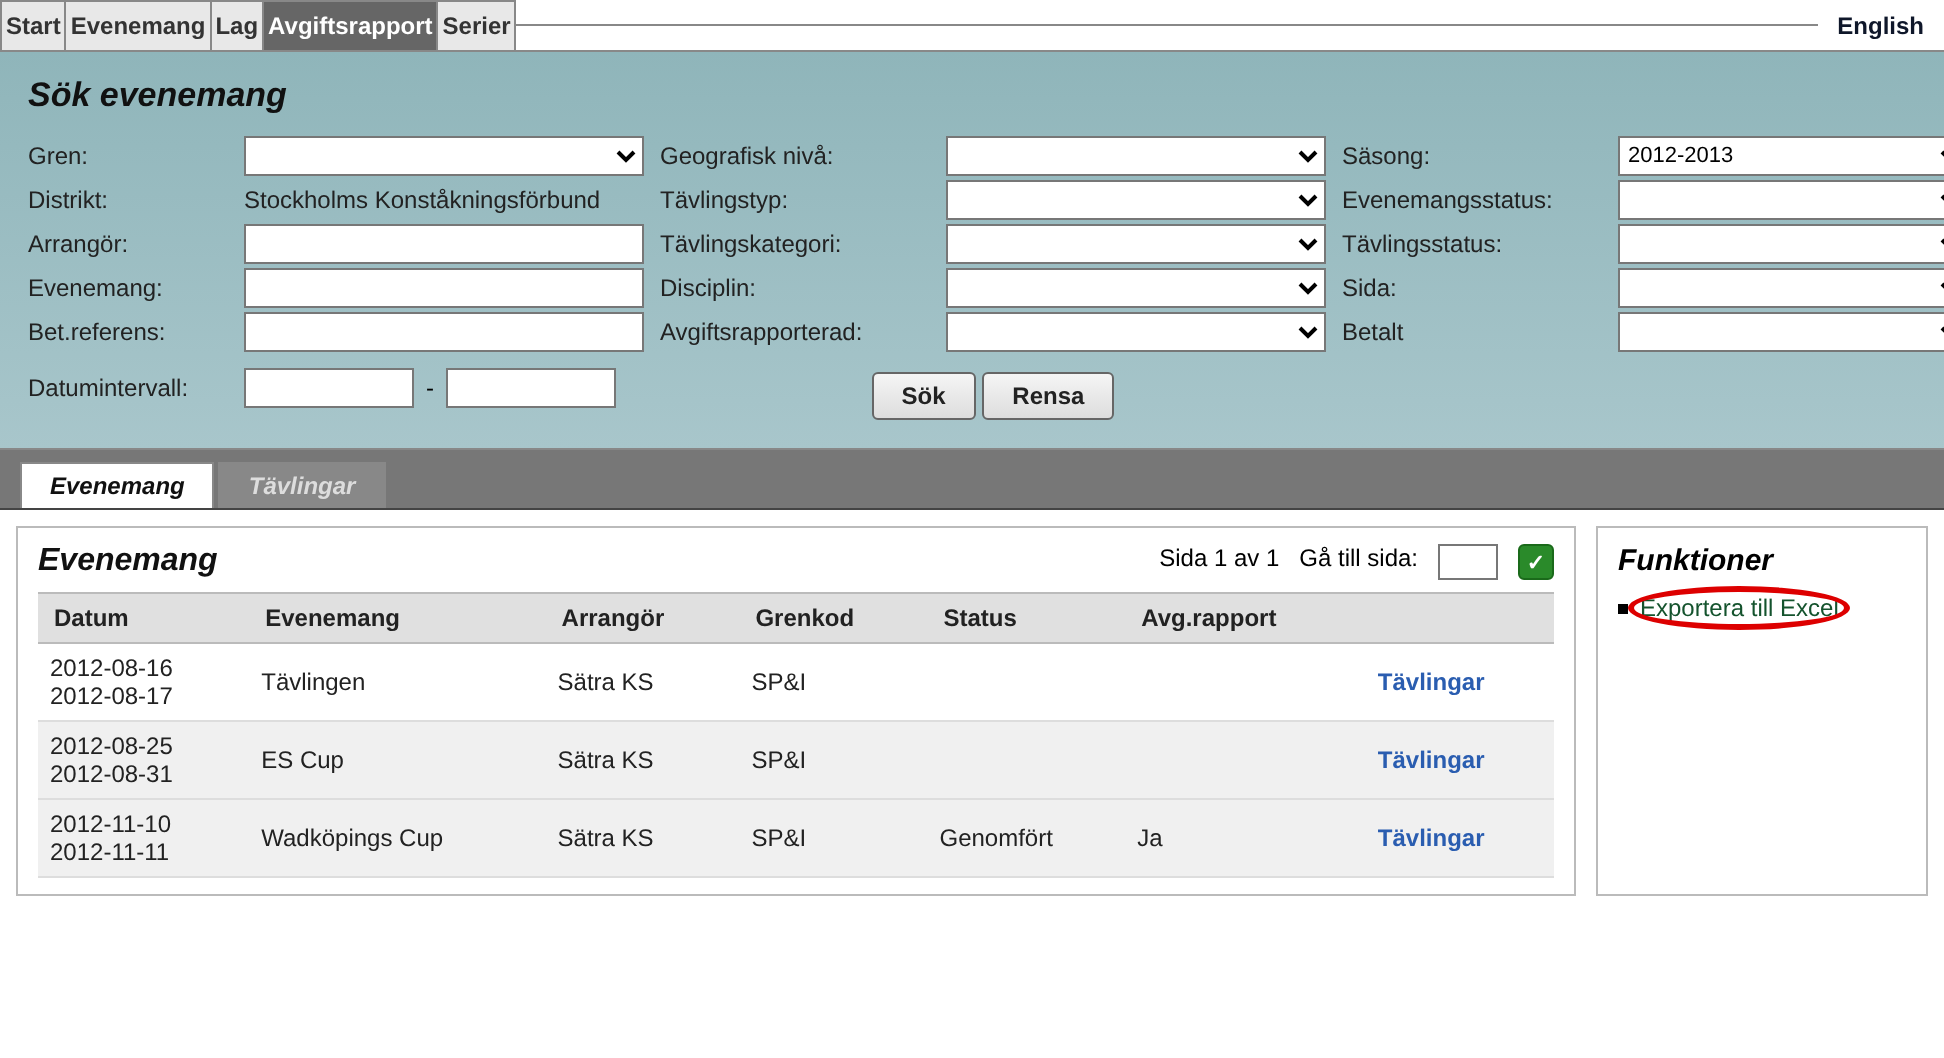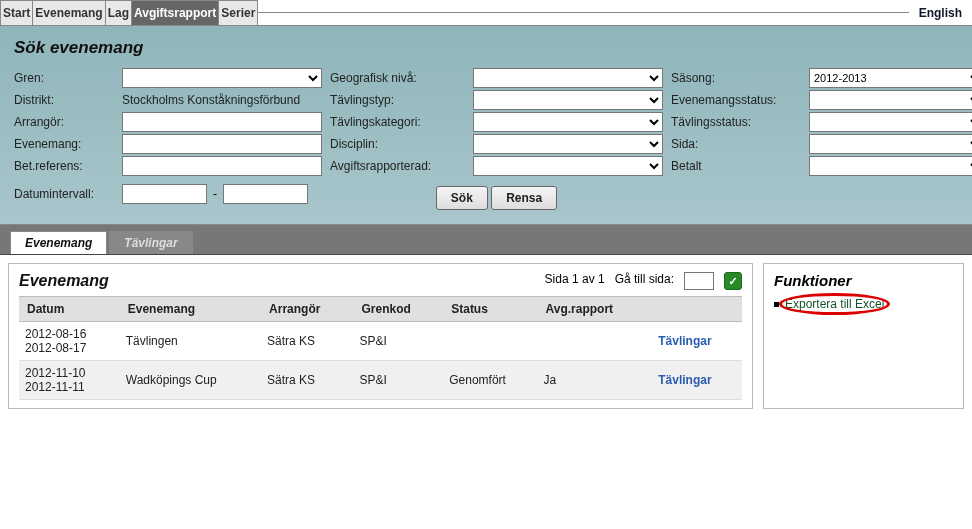--- a/index.html
+++ b/index.html
@@ -23,21 +23,21 @@
     
     .btn-row { text-align: center; margin-top: 8px; }
     .btn { padding: 4px 14px; border: 1px solid #666; background: linear-gradient(#f5f5f5,#ddd); border-radius: 3px; cursor: pointer; font-size: 12px; font-weight: bold; color: #222; }
     
     .sub-tabs { background: #777; display: flex; padding-top: 6px; padding-left: 10px; border-bottom: 1px solid #444; }
     .sub-tab { padding: 4px 14px; color: #ddd; font-weight: bold; font-style: italic; cursor: pointer; border: 1px solid #888; border-bottom: none; background: #888; margin-right: 2px; font-size: 12px; }
     .sub-tab.active { background: #fff; color: #111; }
     
     .main-area { display: flex; padding: 8px; gap: 10px; background: #fff; }
     .left-col { flex: 1; border: 1px solid #bbb; background: #fff; padding: 8px 10px; }
-    .right-col { width: 201px; border: 1px solid #bbb; background: #fff; padding: 8px 10px; }
+    .right-col { width: 166px; border: 1px solid #bbb; background: #fff; padding: 8px 10px; }
     
     .section-header { display: flex; align-items: center; margin-bottom: 6px; }
     .section-title { font-size: 16px; font-weight: bold; font-style: italic; color: #111; }
     .pager { margin-left: auto; display: flex; align-items: flex-start; gap: 10px; font-size: 12px; }
     .page-in { width: 30px; height: 18px; border: 1px solid #777; }
     .page-go { width: 18px; height: 18px; background: #2a8a2a; color: #fff; border-radius: 3px; display: inline-flex; align-items: center; justify-content: center; cursor: pointer; font-weight: bold; border: 1px solid #1a6a1a; font-size: 11px; }
     
     table.grid { width: 100%; border-collapse: collapse; }
     table.grid th { text-align: left; background: #e0e0e0; padding: 5px 8px; font-size: 12px; border-top: 1px solid #bbb; border-bottom: 1px solid #bbb; color: #222; }
     table.grid td { padding: 5px 6px; font-size: 12px; border-bottom: 1px solid #ddd; color: #222; }
@@ -148,20 +148,29 @@
           <tr>
             <td>2012-08-16<br>2012-08-17</td>
             <td>Tävlingen</td>
             <td>Sätra KS</td>
             <td>SP&amp;I</td>
             <td></td>
             <td></td>
             <td><span class="link">Tävlingar</span></td>
           </tr>
           <tr class="alt">
+            <td>2012-08-25<br>2012-08-31</td>
+            <td>ES Cup</td>
+            <td>Sätra KS</td>
+            <td>SP&amp;I</td>
+            <td></td>
+            <td></td>
+            <td><span class="link">Tävlingar</span></td>
+          </tr>
+          <tr class="alt">
             <td>2012-11-10<br>2012-11-11</td>
             <td>Wadköpings Cup</td>
             <td>Sätra KS</td>
             <td>SP&amp;I</td>
             <td>Genomfört</td>
             <td>Ja</td>
             <td><span class="link">Tävlingar</span></td>
           </tr>
         </tbody>
     </table>

